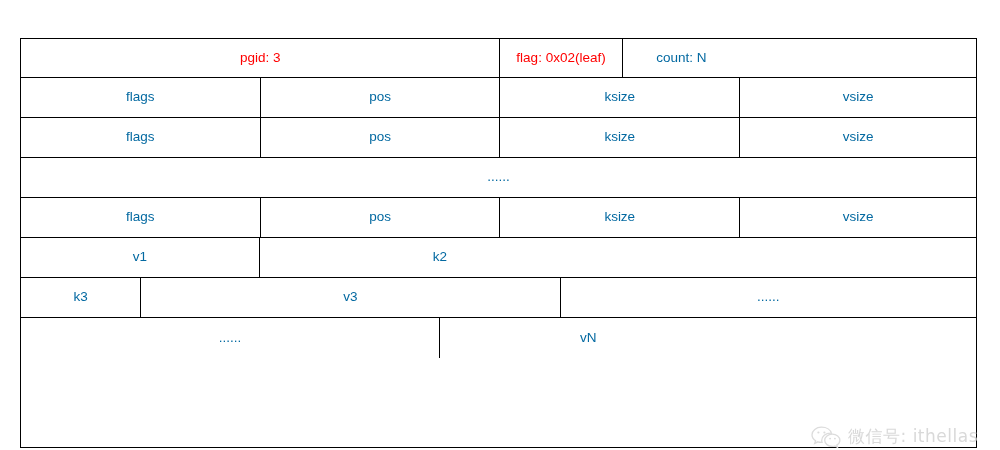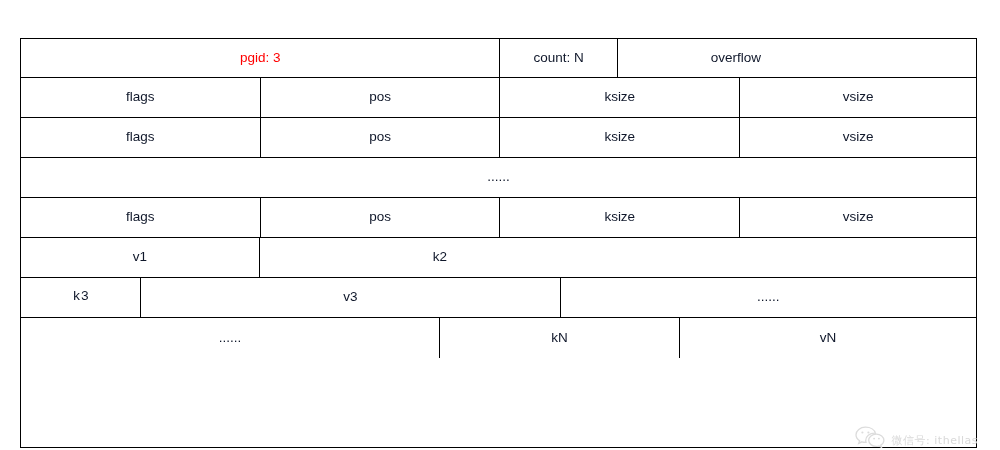--- a/index.html
+++ b/index.html
@@ -38,21 +38,21 @@
     width: 100%;
   }
   .row:last-child { border-bottom: none; }
   .cell {
     box-sizing: border-box;
     border-right: 1.5px solid #000000;
     display: flex;
     align-items: center;
     justify-content: center;
     font-size: 13.5px;
-    color: #0f172a;
+    color: #0369a1;
     line-height: 1.2;
     overflow: hidden;
     white-space: nowrap;
   }
   .cell:last-child { border-right: none; }
   .cell.red { color: #ff0000; }
 
   
   .r-header   { height: 39px; }
   .r-elem     { height: 40px; }
@@ -62,39 +62,39 @@
 
   
   .watermark {
     position: absolute;
     right: 22px;
     bottom: 22px;
     display: flex;
     align-items: flex-end;
     gap: 7px;
     color: #d9d9d9;
-    font-size: 11px;
+    font-size: 17px;
     font-family: "DejaVu Sans", sans-serif;
     letter-spacing: 0.5px;
     pointer-events: none;
     user-select: none;
   }
   .watermark svg { display: block; }
   .wm-text { white-space: nowrap; }
 </style>
 </head>
 <body>
 
 <div id="page-root">
 
   <div class="diagram" id="diagram">
       <div class="row r-header">
         <div class="cell red" style="width: 50.2%; flex: 0 0 50.2%;">pgid: 3</div>
+        <div class="cell red" style="width: 12.8%; flex: 0 0 12.8%;">flag: 0x02(leaf)</div>
         <div class="cell" style="width: 12.3%; flex: 0 0 12.3%;">count: N</div>
-        <div class="cell" style="width: 24.7%; flex: 0 0 24.7%;">overflow</div>
       </div>
       <div class="row r-elem">
         <div class="cell" style="width: 25.1%; flex: 0 0 25.1%;">flags</div>
         <div class="cell" style="width: 25.1%; flex: 0 0 25.1%;">pos</div>
         <div class="cell" style="width: 25.1%; flex: 0 0 25.1%;">ksize</div>
         <div class="cell" style="width: 24.7%; flex: 0 0 24.7%;">vsize</div>
       </div>
       <div class="row r-elem">
         <div class="cell" style="width: 25.1%; flex: 0 0 25.1%;">flags</div>
         <div class="cell" style="width: 25.1%; flex: 0 0 25.1%;">pos</div>
@@ -108,27 +108,26 @@
         <div class="cell" style="width: 25.1%; flex: 0 0 25.1%;">flags</div>
         <div class="cell" style="width: 25.1%; flex: 0 0 25.1%;">pos</div>
         <div class="cell" style="width: 25.1%; flex: 0 0 25.1%;">ksize</div>
         <div class="cell" style="width: 24.7%; flex: 0 0 24.7%;">vsize</div>
       </div>
       <div class="row r-kv">
         <div class="cell" style="width: 25%; flex: 0 0 25%;">v1</div>
         <div class="cell" style="width: 37.7%; flex: 0 0 37.7%;">k2</div>
       </div>
       <div class="row r-kv">
-        <div class="cell" style="width: 12.6%; flex: 0 0 12.6%; font-family: Liberation Mono, monospace;">k3</div>
+        <div class="cell" style="width: 12.6%; flex: 0 0 12.6%;">k3</div>
         <div class="cell" style="width: 43.9%; flex: 0 0 43.9%; text-align: center;">v3</div>
         <div class="cell" style="width: 43.5%; flex: 0 0 43.5%;">......</div>
       </div>
       <div class="row r-kv">
         <div class="cell" style="width: 43.9%; flex: 0 0 43.9%;">......</div>
-        <div class="cell" style="width: 25.1%; flex: 0 0 25.1%;">kN</div>
         <div class="cell" style="width: 31%; flex: 0 0 31%;">vN</div>
       </div>
     </div>
 
   <div class="watermark">
     <span>
       <svg width="30" height="22" viewBox="0 0 30 22" aria-hidden="true">
         <path d="M10.4 1.2C5.2 1.2 1 4.6 1 8.8c0 2.4 1.4 4.6 3.6 6L3.7 17.4l3.1-1.6c1.1 .3 2.3 .5 3.6 .5h.6c-.2-.6-.3-1.2-.3-1.9 0-4 3.9-7.2 8.8-7.2 .3 0 .6 0 .9 .1-.7-3.5-4.6-6.1-10-6.1z" fill="none" stroke="#dcdcdc" stroke-width="1.3"></path>
         <circle cx="7.4" cy="6.5" r="1.1" fill="#dcdcdc"></circle>
         <circle cx="13.4" cy="6.5" r="1.1" fill="#dcdcdc"></circle>

